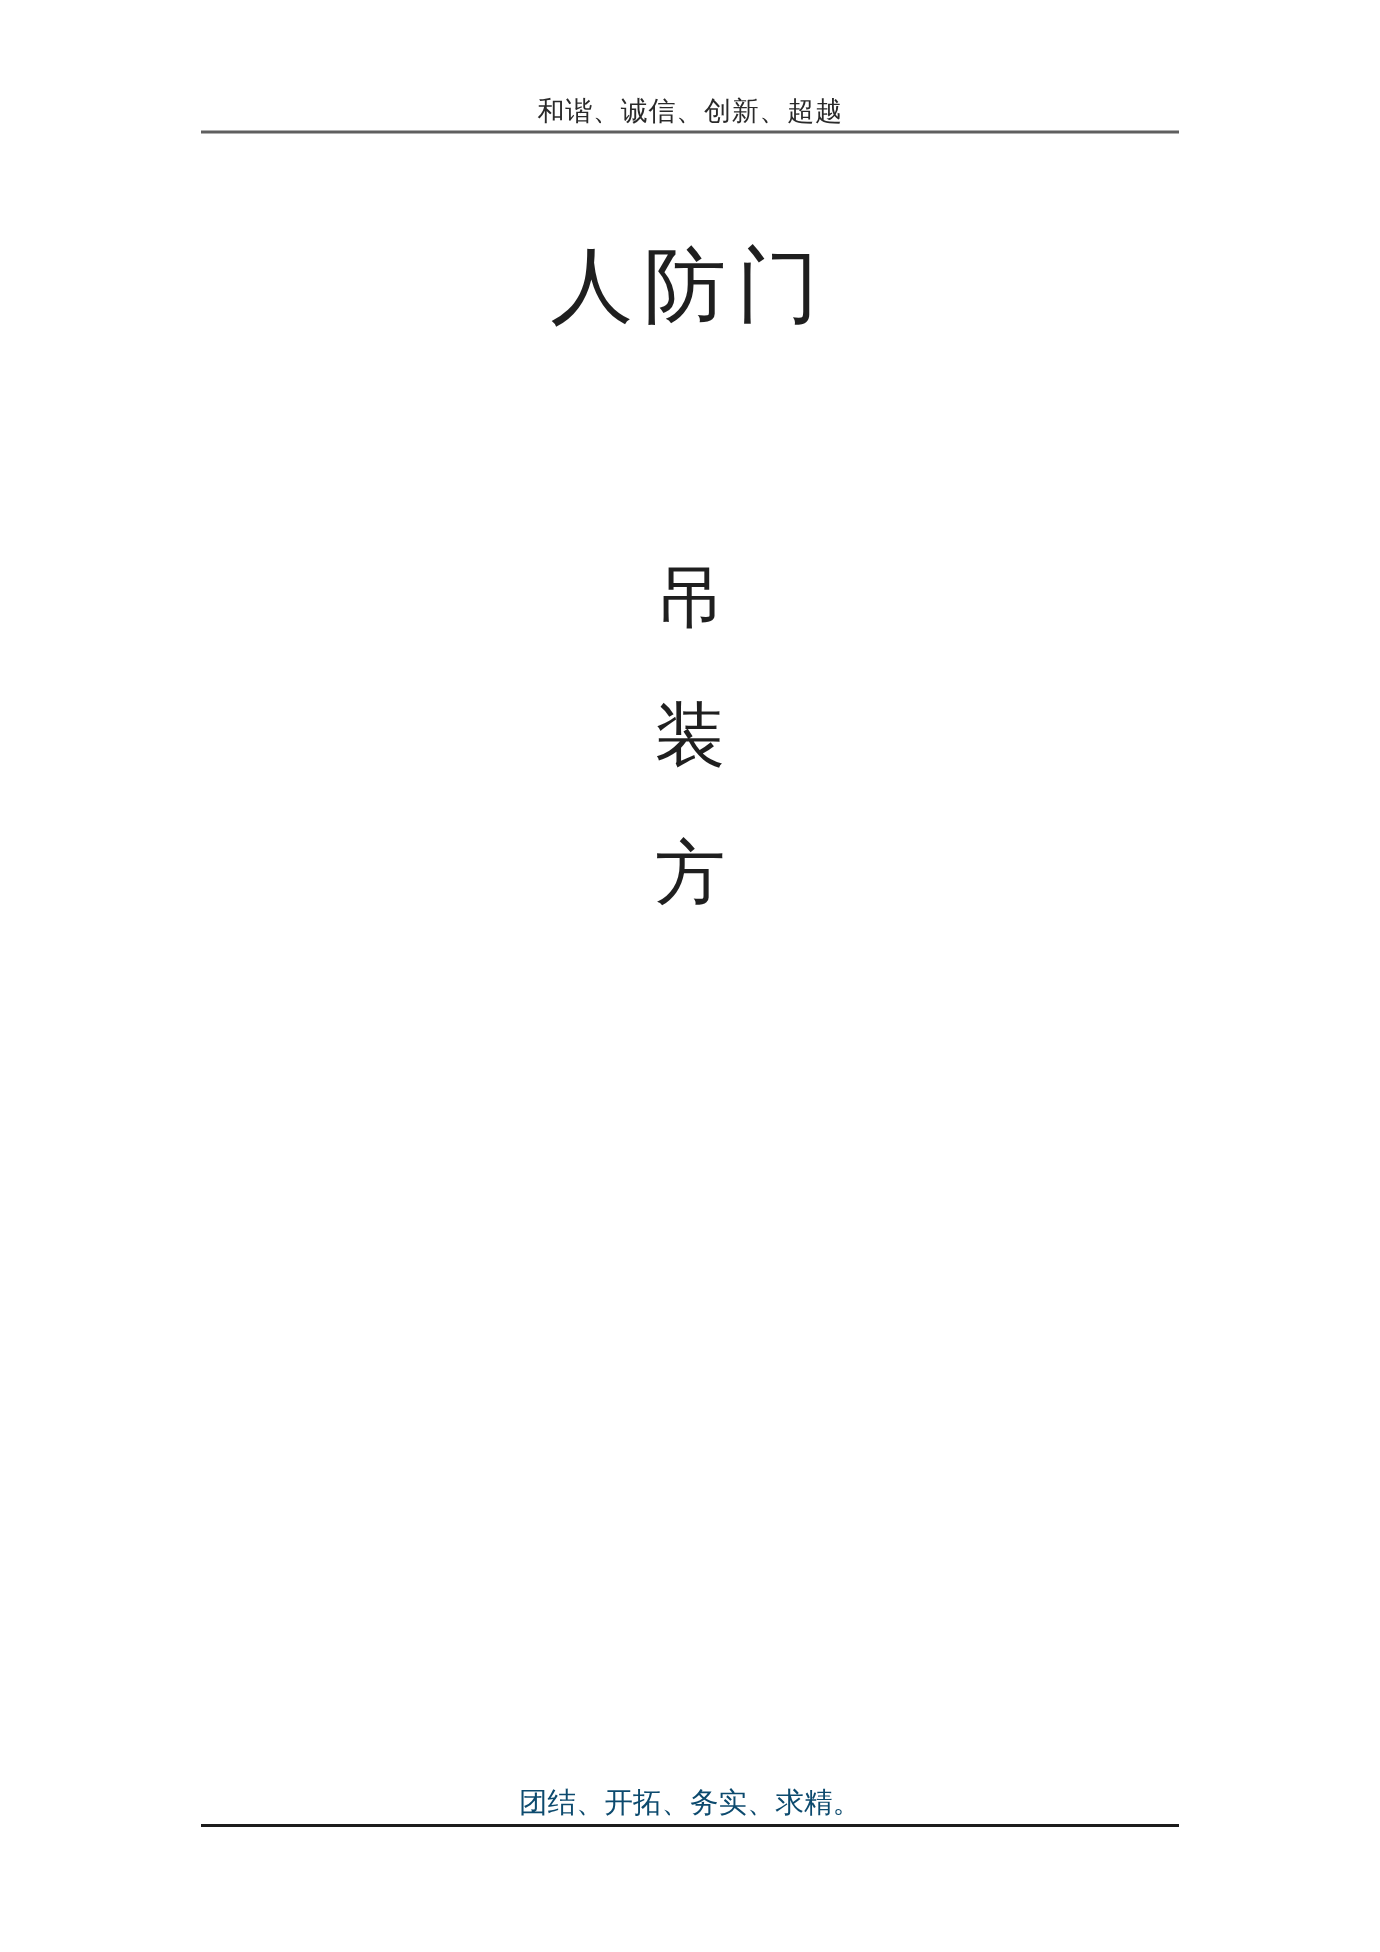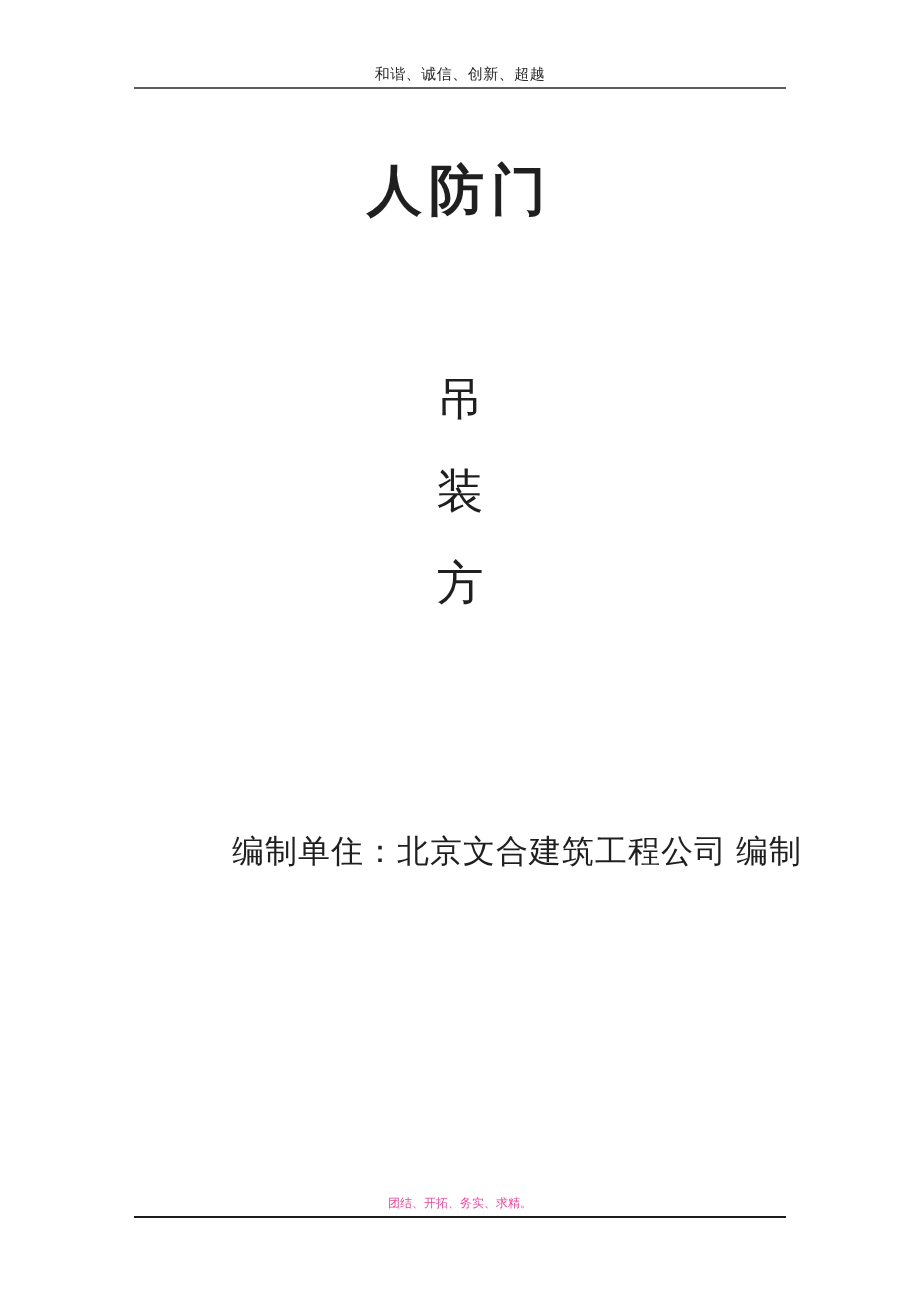--- a/index.html
+++ b/index.html
@@ -17,21 +17,21 @@
     overflow: hidden;
   }
 
   
   .header-motto {
     position: absolute;
     top: 63px;
     left: 134px;
     width: 652px;
     text-align: center;
-    font-size: 15px;
+    font-size: 18px;
     line-height: 22px;
     letter-spacing: 0.5px;
     color: #2a2a2a;
   }
   .header-rule {
     position: absolute;
     top: 87px;
     left: 134px;
     width: 652px;
     height: 0;
@@ -41,21 +41,21 @@
   
   .doc-title {
     position: absolute;
     top: 155px;
     left: 0;
     width: 920px;
     text-align: center;
     font-size: 55px;
     line-height: 72px;
     letter-spacing: 7px;
-    font-weight: 700;
+    font-weight: 400;
   }
 
   
   .vertical-title {
     position: absolute;
     top: 352px;
     left: 0;
     width: 920px;
     text-align: center;
     font-size: 47px;
@@ -74,23 +74,23 @@
     white-space: nowrap;
   }
 
   
   .footer-motto {
     position: absolute;
     top: 1192px;
     left: 134px;
     width: 652px;
     text-align: center;
-    font-size: 12px;
+    font-size: 19px;
     line-height: 22px;
-    color: #ec4899;
+    color: #0c4a6e;
   }
   .footer-rule {
     position: absolute;
     top: 1216px;
     left: 134px;
     width: 652px;
     height: 0;
     border-top: 2px solid #1c1c1c;
   }
 </style>
@@ -105,20 +105,19 @@
 
   <div class="doc-title">人防门</div>
 
   <div class="vertical-title">
     <div>吊</div>
     <div>装</div>
     <div>方</div>
   </div>
 
   <div class="info-block">
-    <div>编制单住：北京文合建筑工程公司 编制</div>
   </div>
 
   <div class="footer-motto">团结、开拓、务实、求精。</div>
 
   <div class="footer-rule"></div>
 
 </div>
 
 </body></html>

